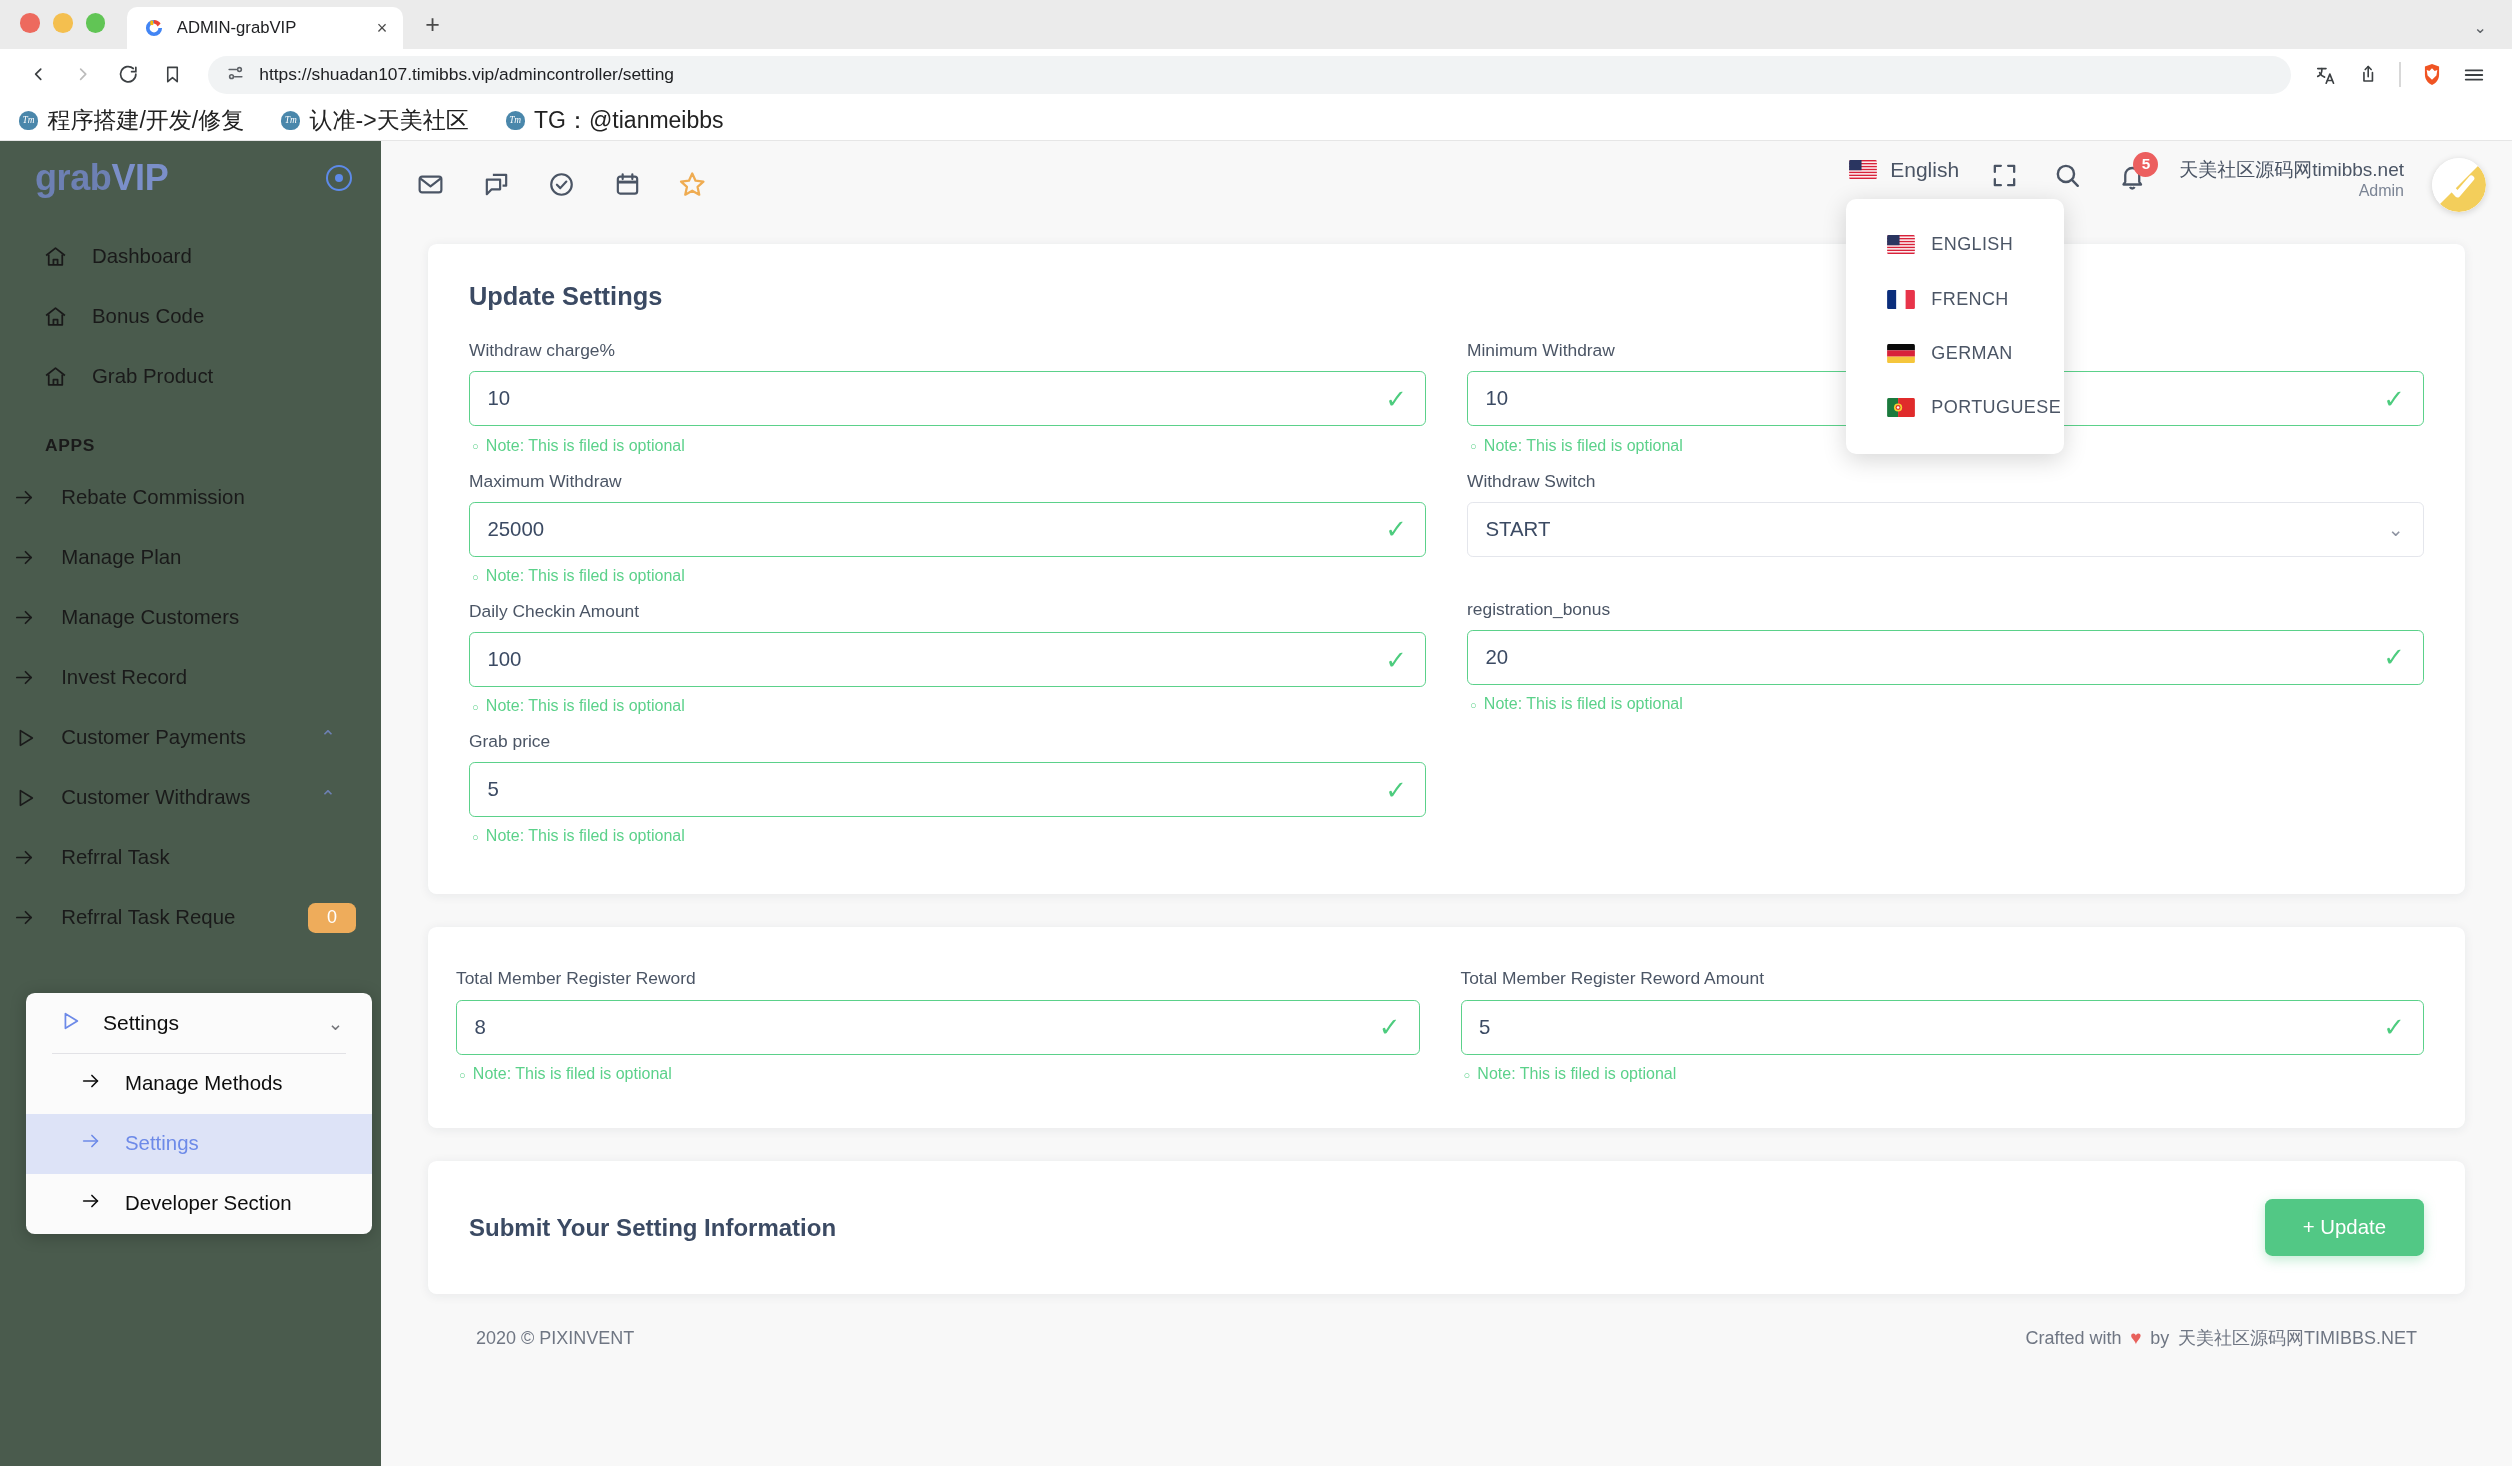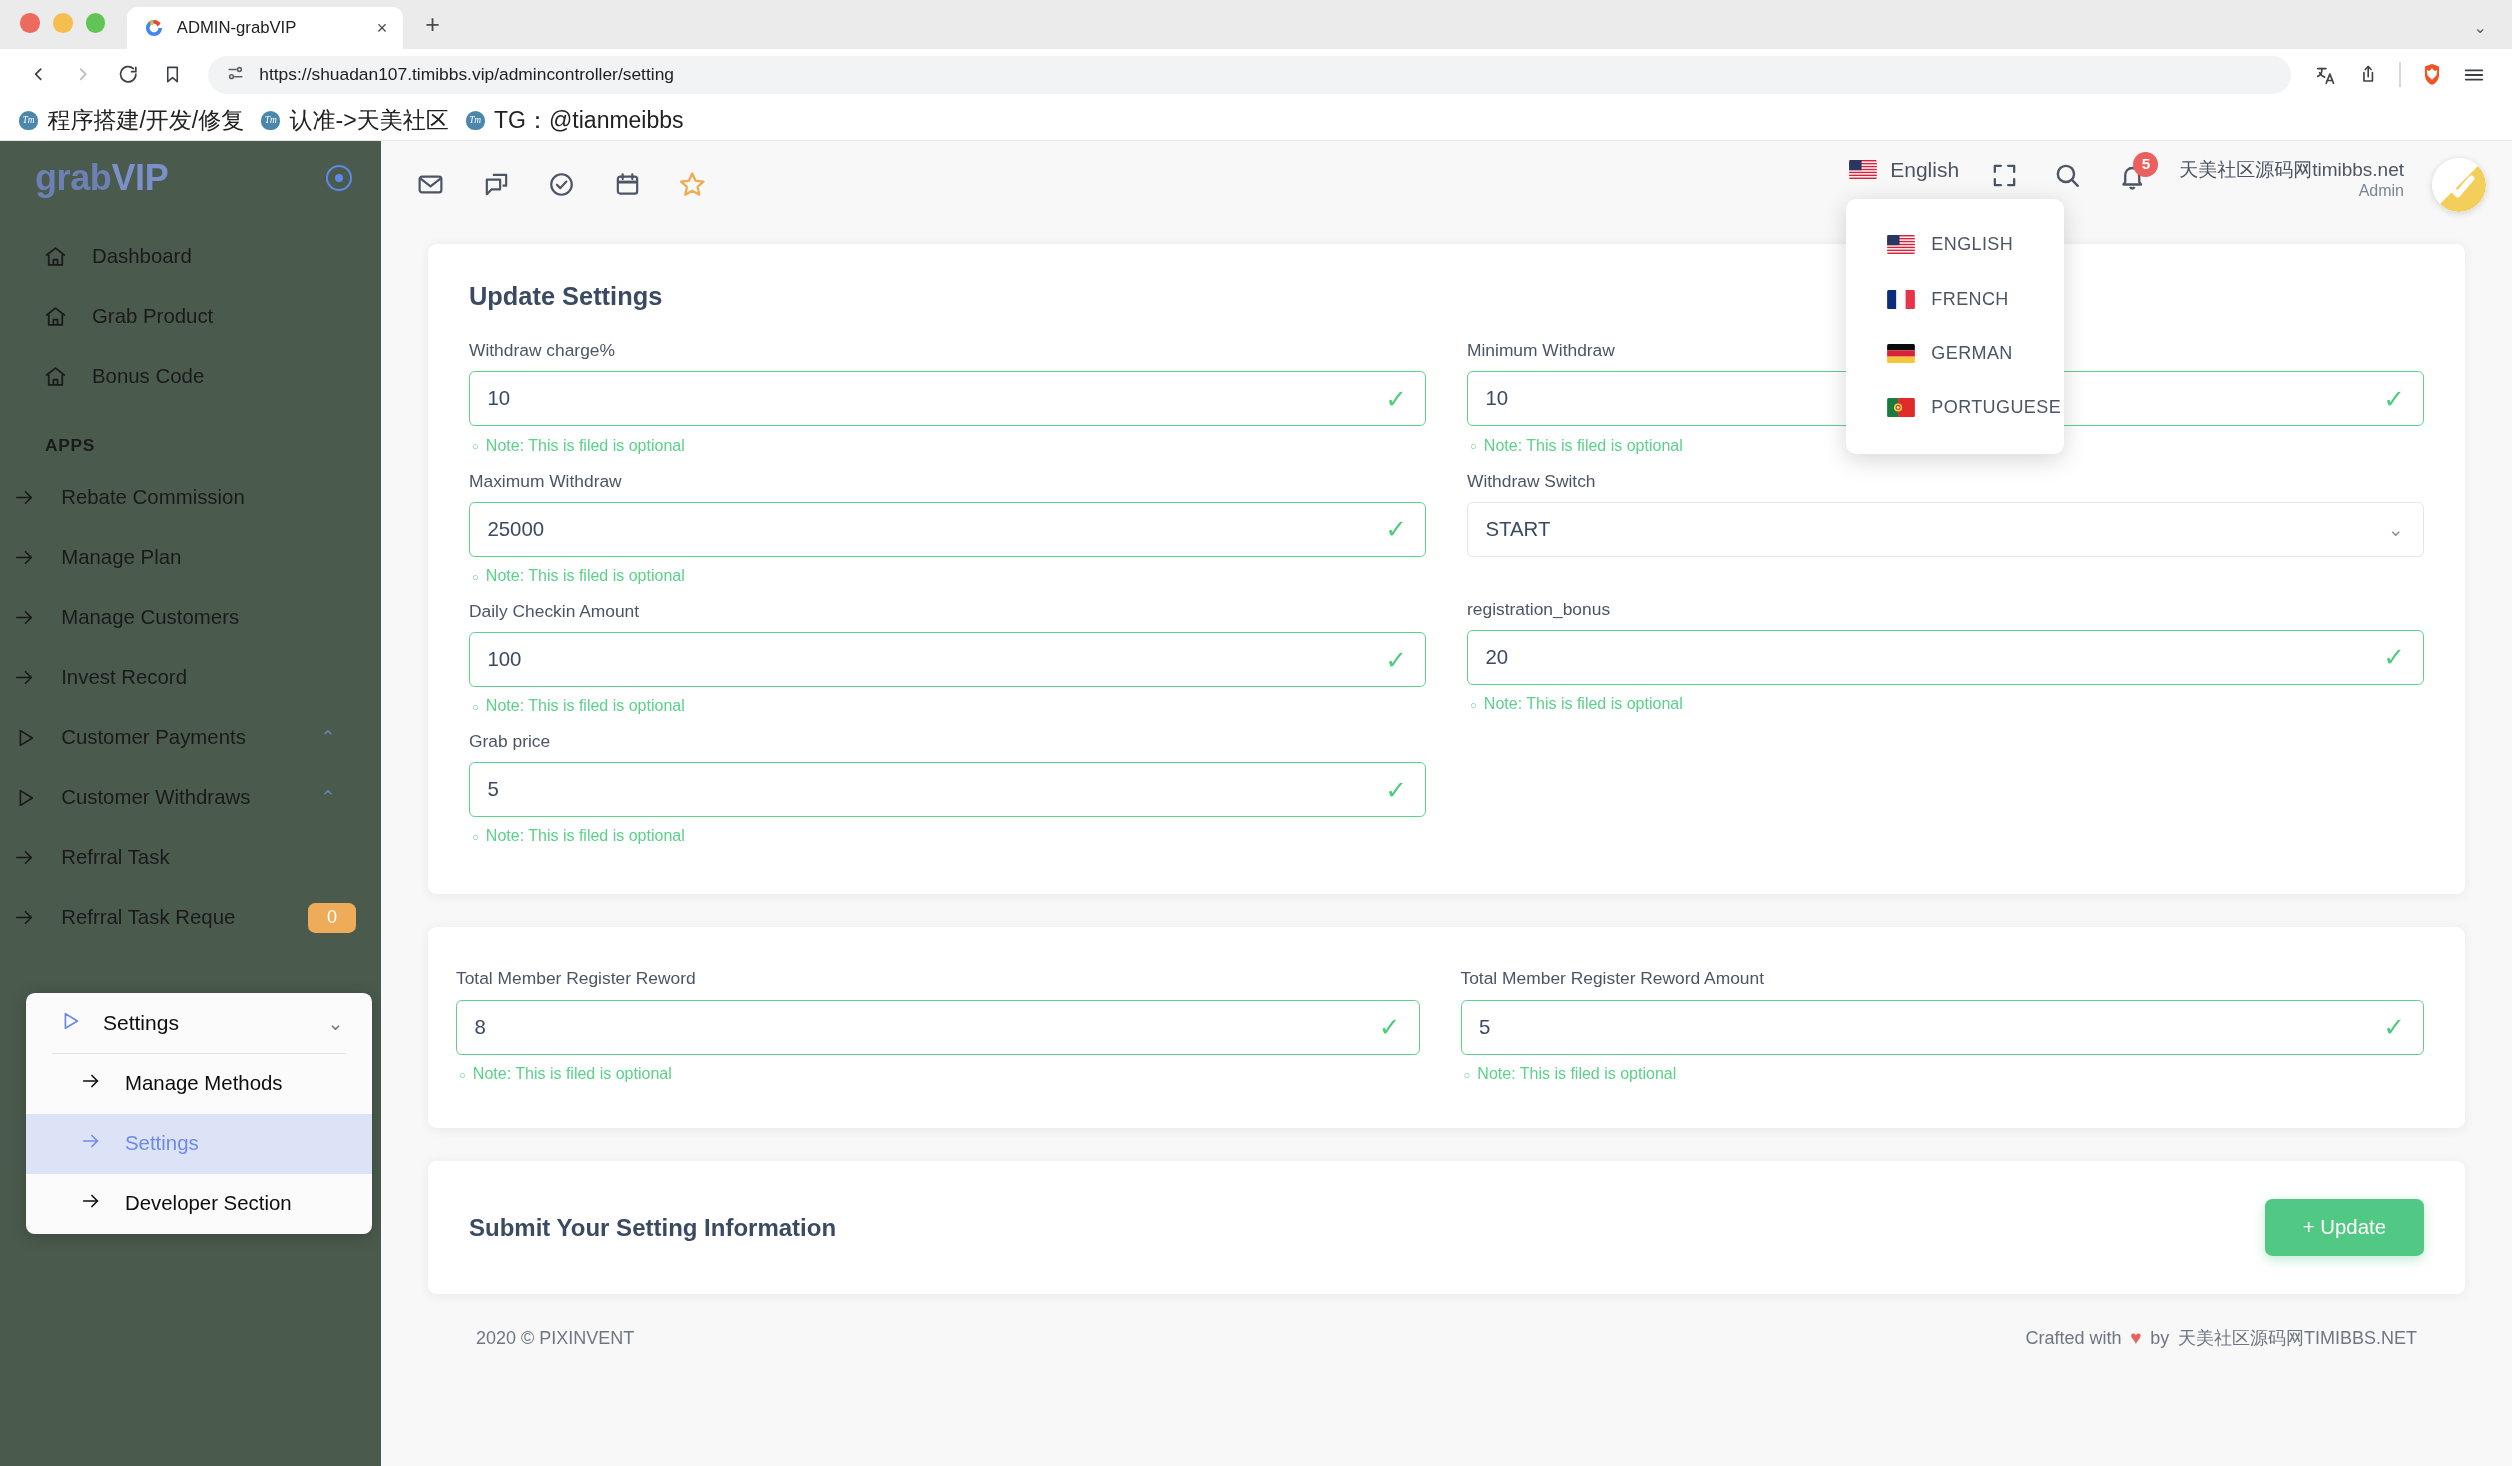--- a/index.html
+++ b/index.html
@@ -31,21 +31,21 @@
   .toolbar { height: 51px; background: #ffffff; display: flex; align-items: center; padding: 0 19px; gap: 5.8px; }
   .tb-btn { width: 39px; height: 39px; display: flex; align-items: center; justify-content: center; color: #3c4043; }
   .urlbar {
     flex: 1; height: 38px; background: #f1f3f4; border-radius: 19px;
     display: flex; align-items: center; padding: 0 17.4px; gap: 14.5px; margin: 0 10.2px;
   }
   .url-text { font-size: 17.4px; color: #202124; white-space: nowrap; }
   .tb-right { display: flex; align-items: center; gap: 2.9px; }
   .vsep { width: 1.5px; height: 25px; background: #d8d8d8; margin: 0 8.7px; }
 
-  .bookmarks { height: 41px; background: #ffffff; display: flex; align-items: center; padding-left: 19px; gap: 17px; border-bottom: 0.7px solid #e6e6e6; }
+  .bookmarks { height: 41px; background: #ffffff; display: flex; align-items: center; padding-left: 19px; gap: 37px; border-bottom: 0.7px solid #e6e6e6; }
   .bm { display: flex; align-items: center; gap: 9.4px; }
   .bm-fav { width: 19px; height: 19px; background: #4a87ab; position: relative; border-radius: 50% 50% 45% 45%; transform: rotate(0deg);
             display: flex; align-items: center; justify-content: center; }
   .bm-fav span { font-size: 9.4px; color: #fff; font-style: italic; font-family: "Liberation Serif", serif; }
   .bm-label { font-size: 23px; color: #222; white-space: nowrap; }
 
   
   .app { position: absolute; top: 141px; left: 0; width: 2512px; height: 1326px; background: #f0abfc; display: flex; }
 
   
@@ -288,31 +288,31 @@
           <span class="lbl">Dashboard</span>
         </div>
         <div class="nav-item">
           <span class="ico">
             <svg width="25" height="25" viewBox="0 0 24 24" fill="none" stroke="#1a1a1a" stroke-width="1.7" stroke-linejoin="round">
                 <path d="M3 11l9-7 9 7"></path>
                 <path d="M5.5 10V20h13V10"></path>
                 <path d="M10 20v-5h4v5"></path>
               </svg>
           </span>
-          <span class="lbl">Grab Product</span>
+          <span class="lbl">Bonus Code</span>
         </div>
         <div class="nav-item">
           <span class="ico">
             <svg width="25" height="25" viewBox="0 0 24 24" fill="none" stroke="#1a1a1a" stroke-width="1.7" stroke-linejoin="round">
                 <path d="M3 11l9-7 9 7"></path>
                 <path d="M5.5 10V20h13V10"></path>
                 <path d="M10 20v-5h4v5"></path>
               </svg>
           </span>
-          <span class="lbl">Bonus Code</span>
+          <span class="lbl">Grab Product</span>
         </div>
 
         <div class="section-title">APPS</div>
 
         <div class="nav-item nav-sub">
           <span class="ico">
               <svg width="23" height="23" viewBox="0 0 24 24" fill="none" stroke="#1a1a1a" stroke-width="1.8" stroke-linecap="round" stroke-linejoin="round">
                 <line x1="4" y1="12" x2="19" y2="12"></line>
                 <polyline points="13 6 19 12 13 18"></polyline>
               </svg>

